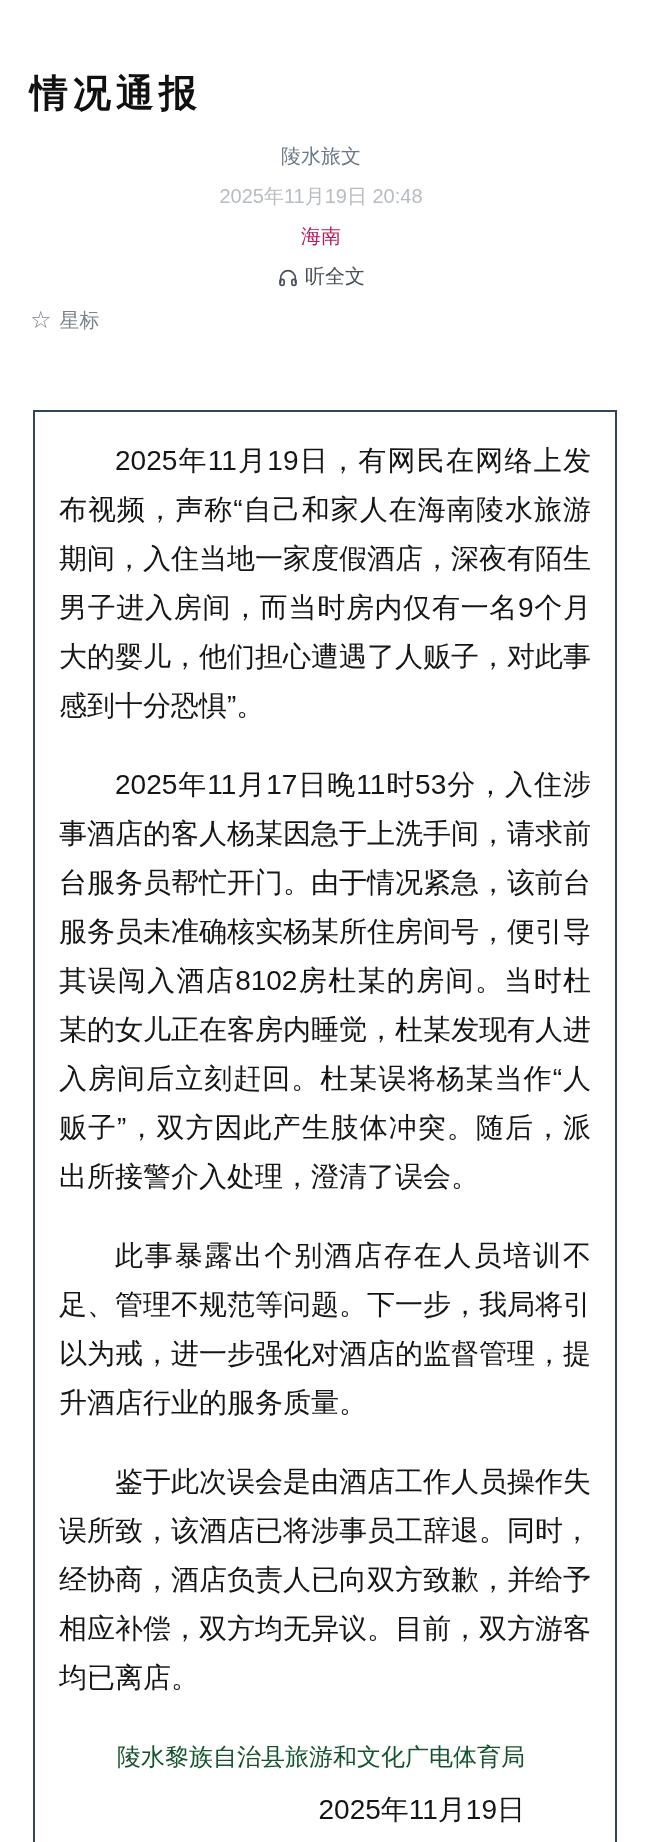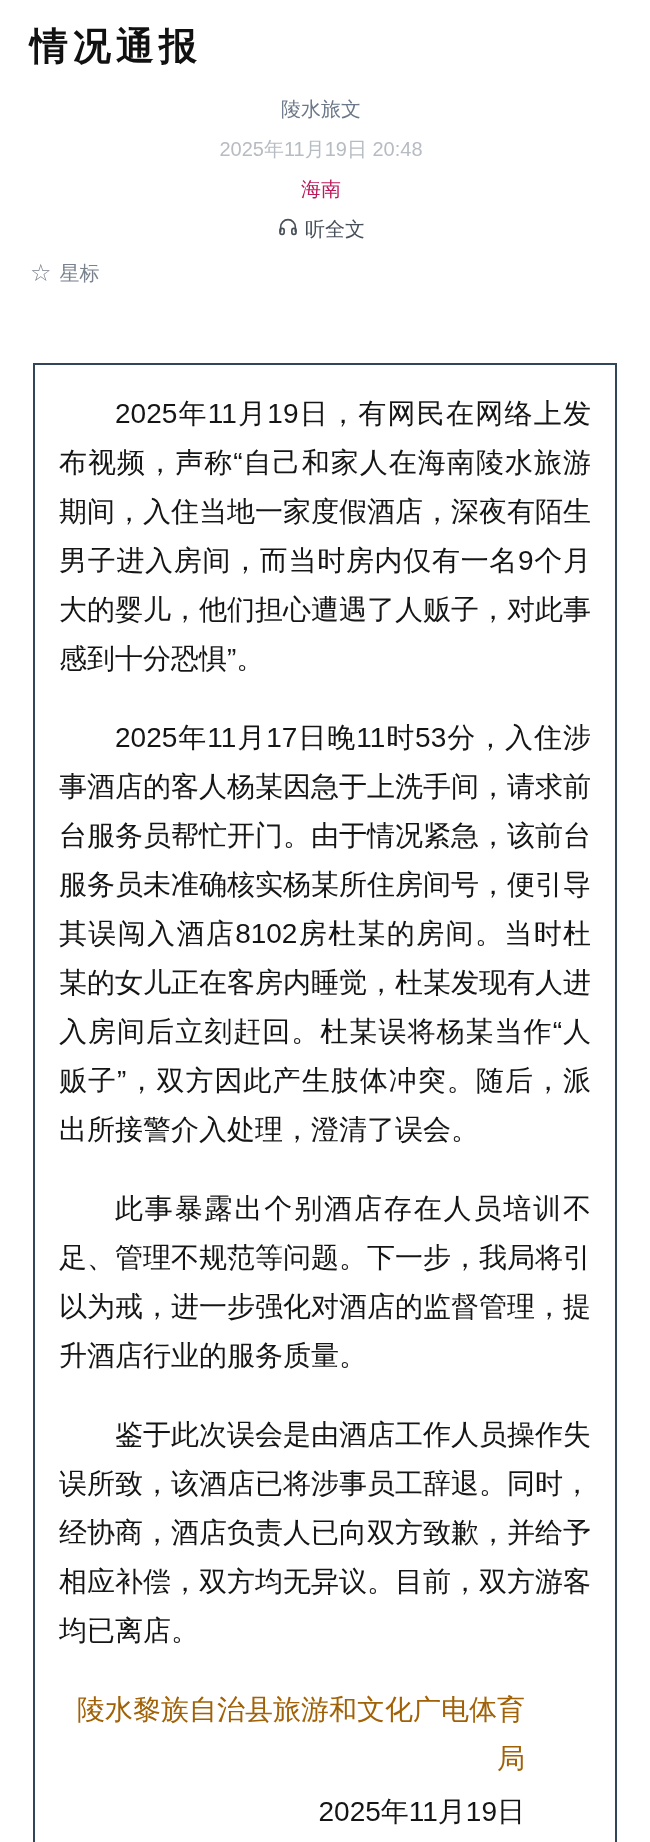--- a/index.html
+++ b/index.html
@@ -4,21 +4,21 @@
 <style>
   html,body{margin:0;padding:0;}
   body{
     width:650px;height:1842px;
     background:#ffffff;
     font-family:"Liberation Sans","DejaVu Sans",sans-serif;
     color:#141414;
     overflow:hidden;
     position:relative;
   }
-  .header{padding:26px 38px 0 30px;}
+  .header{padding:26px 38px 0 30px;margin-top:47px;}
   .article-title{
     font-size:38px;
     font-weight:700;
     letter-spacing:5px;
     color:#111111;
     line-height:1.1;
     margin:0;
   }
   .byline{
     margin-top:28px;
@@ -28,21 +28,21 @@
     font-size:20px;
     line-height:1.3;
     white-space:nowrap;
     flex-direction:column;
   }
   .account-name{color:#6b7889;cursor:pointer;}
   .publish-date{color:#b7bcc3;}
   .location{color:#be185d;}
   .listen{
     display:inline-flex;
-    align-items:flex-start;
+    align-items:flex-end;
     gap:6px;
     color:#474f58;
     cursor:pointer;
   }
   .listen svg{display:block;}
   .star-row{
     margin-top:18px;
     display:inline-flex;
     align-items:center;
     gap:8px;
@@ -65,23 +65,23 @@
     line-height:49px;
     text-align:justify;
     text-indent:2em;
     color:#151515;
   }
   .sign-block{
     text-align:right;
     padding-right:66px;
   }
   .signature{
-    font-size:28px;
+    font-size:24px;
     line-height:49px;
-    color:#a16207;
+    color:#14532d;
   }
   .sign-date{
     font-size:28px;
     line-height:49px;
     margin-top:4px;
     color:#151515;
   }
 </style>
 </head>
 <body>

